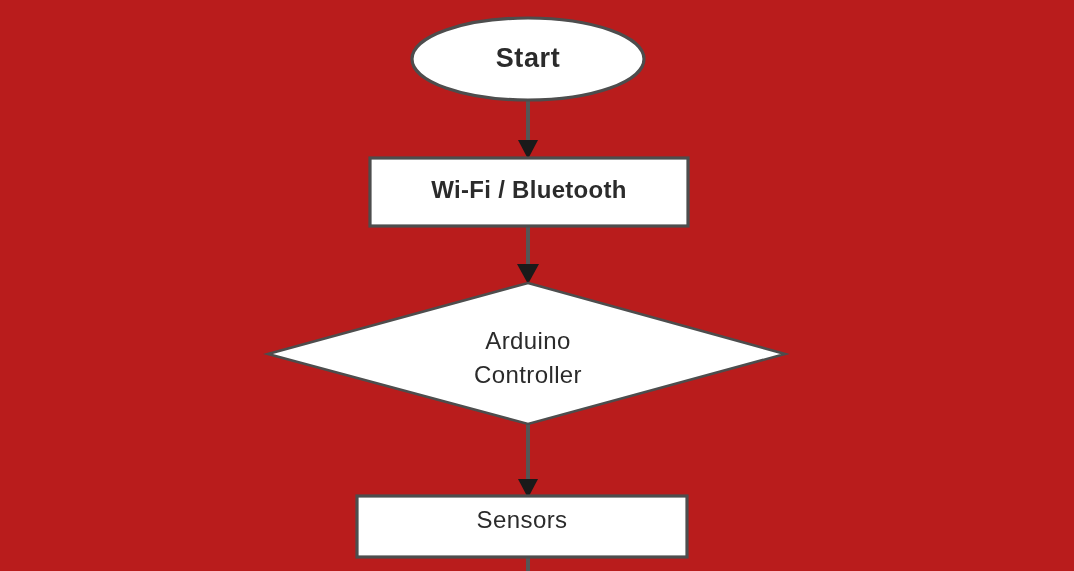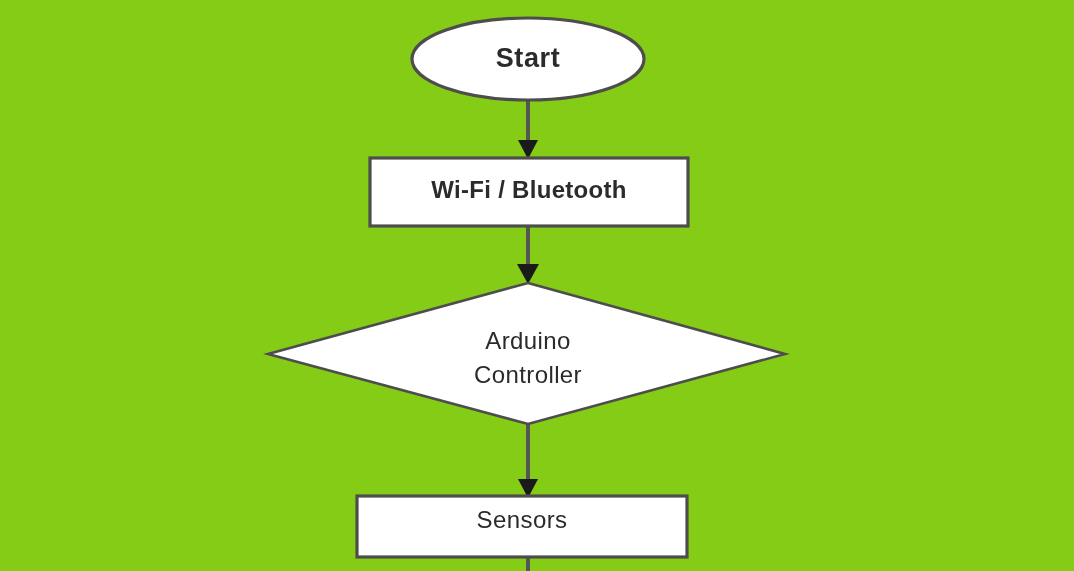--- a/index.html
+++ b/index.html
@@ -4,21 +4,21 @@
 <style>
   html, body {
     margin: 0;
     padding: 0;
     background: #ffffff;
   }
   #canvas {
     position: relative;
     width: 1074px;
     height: 571px;
-    background: #84cc16;
+    background: #b91c1c;
     overflow: hidden;
     font-family: "Liberation Sans", sans-serif;
   }
   #flow-svg {
     position: absolute;
     left: 0;
     top: 0;
     width: 1074px;
     height: 571px;
     display: block;

